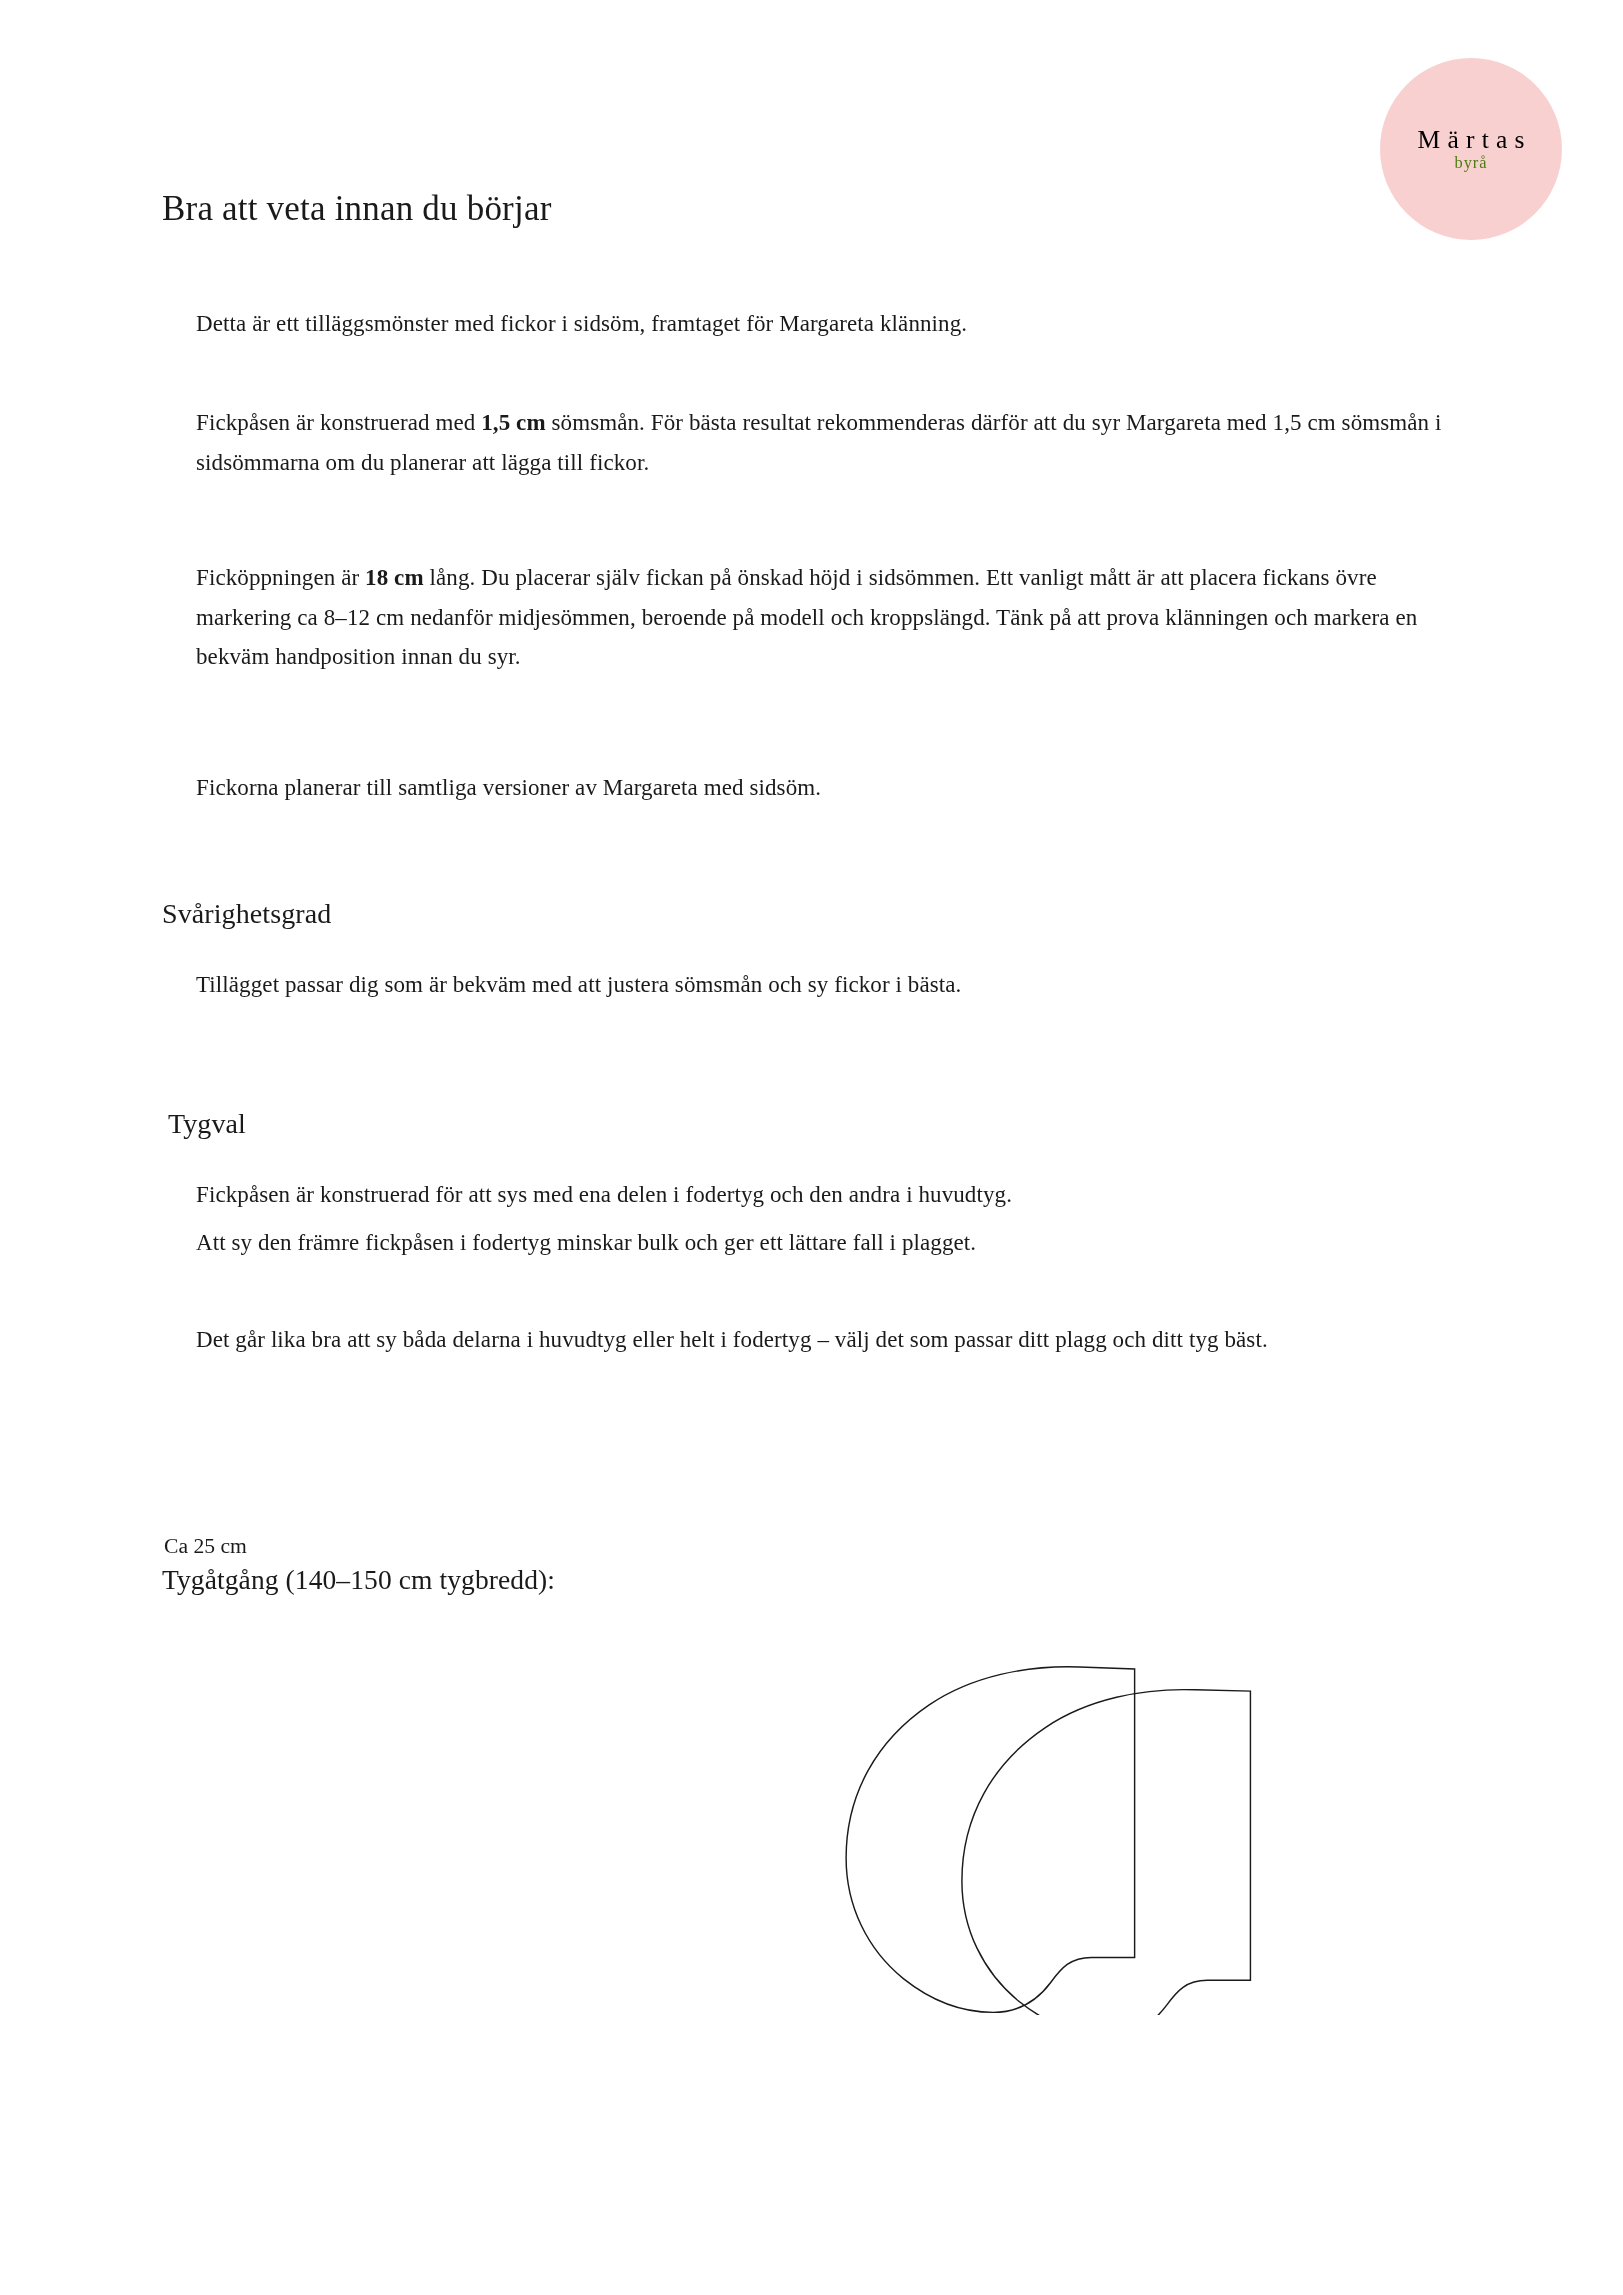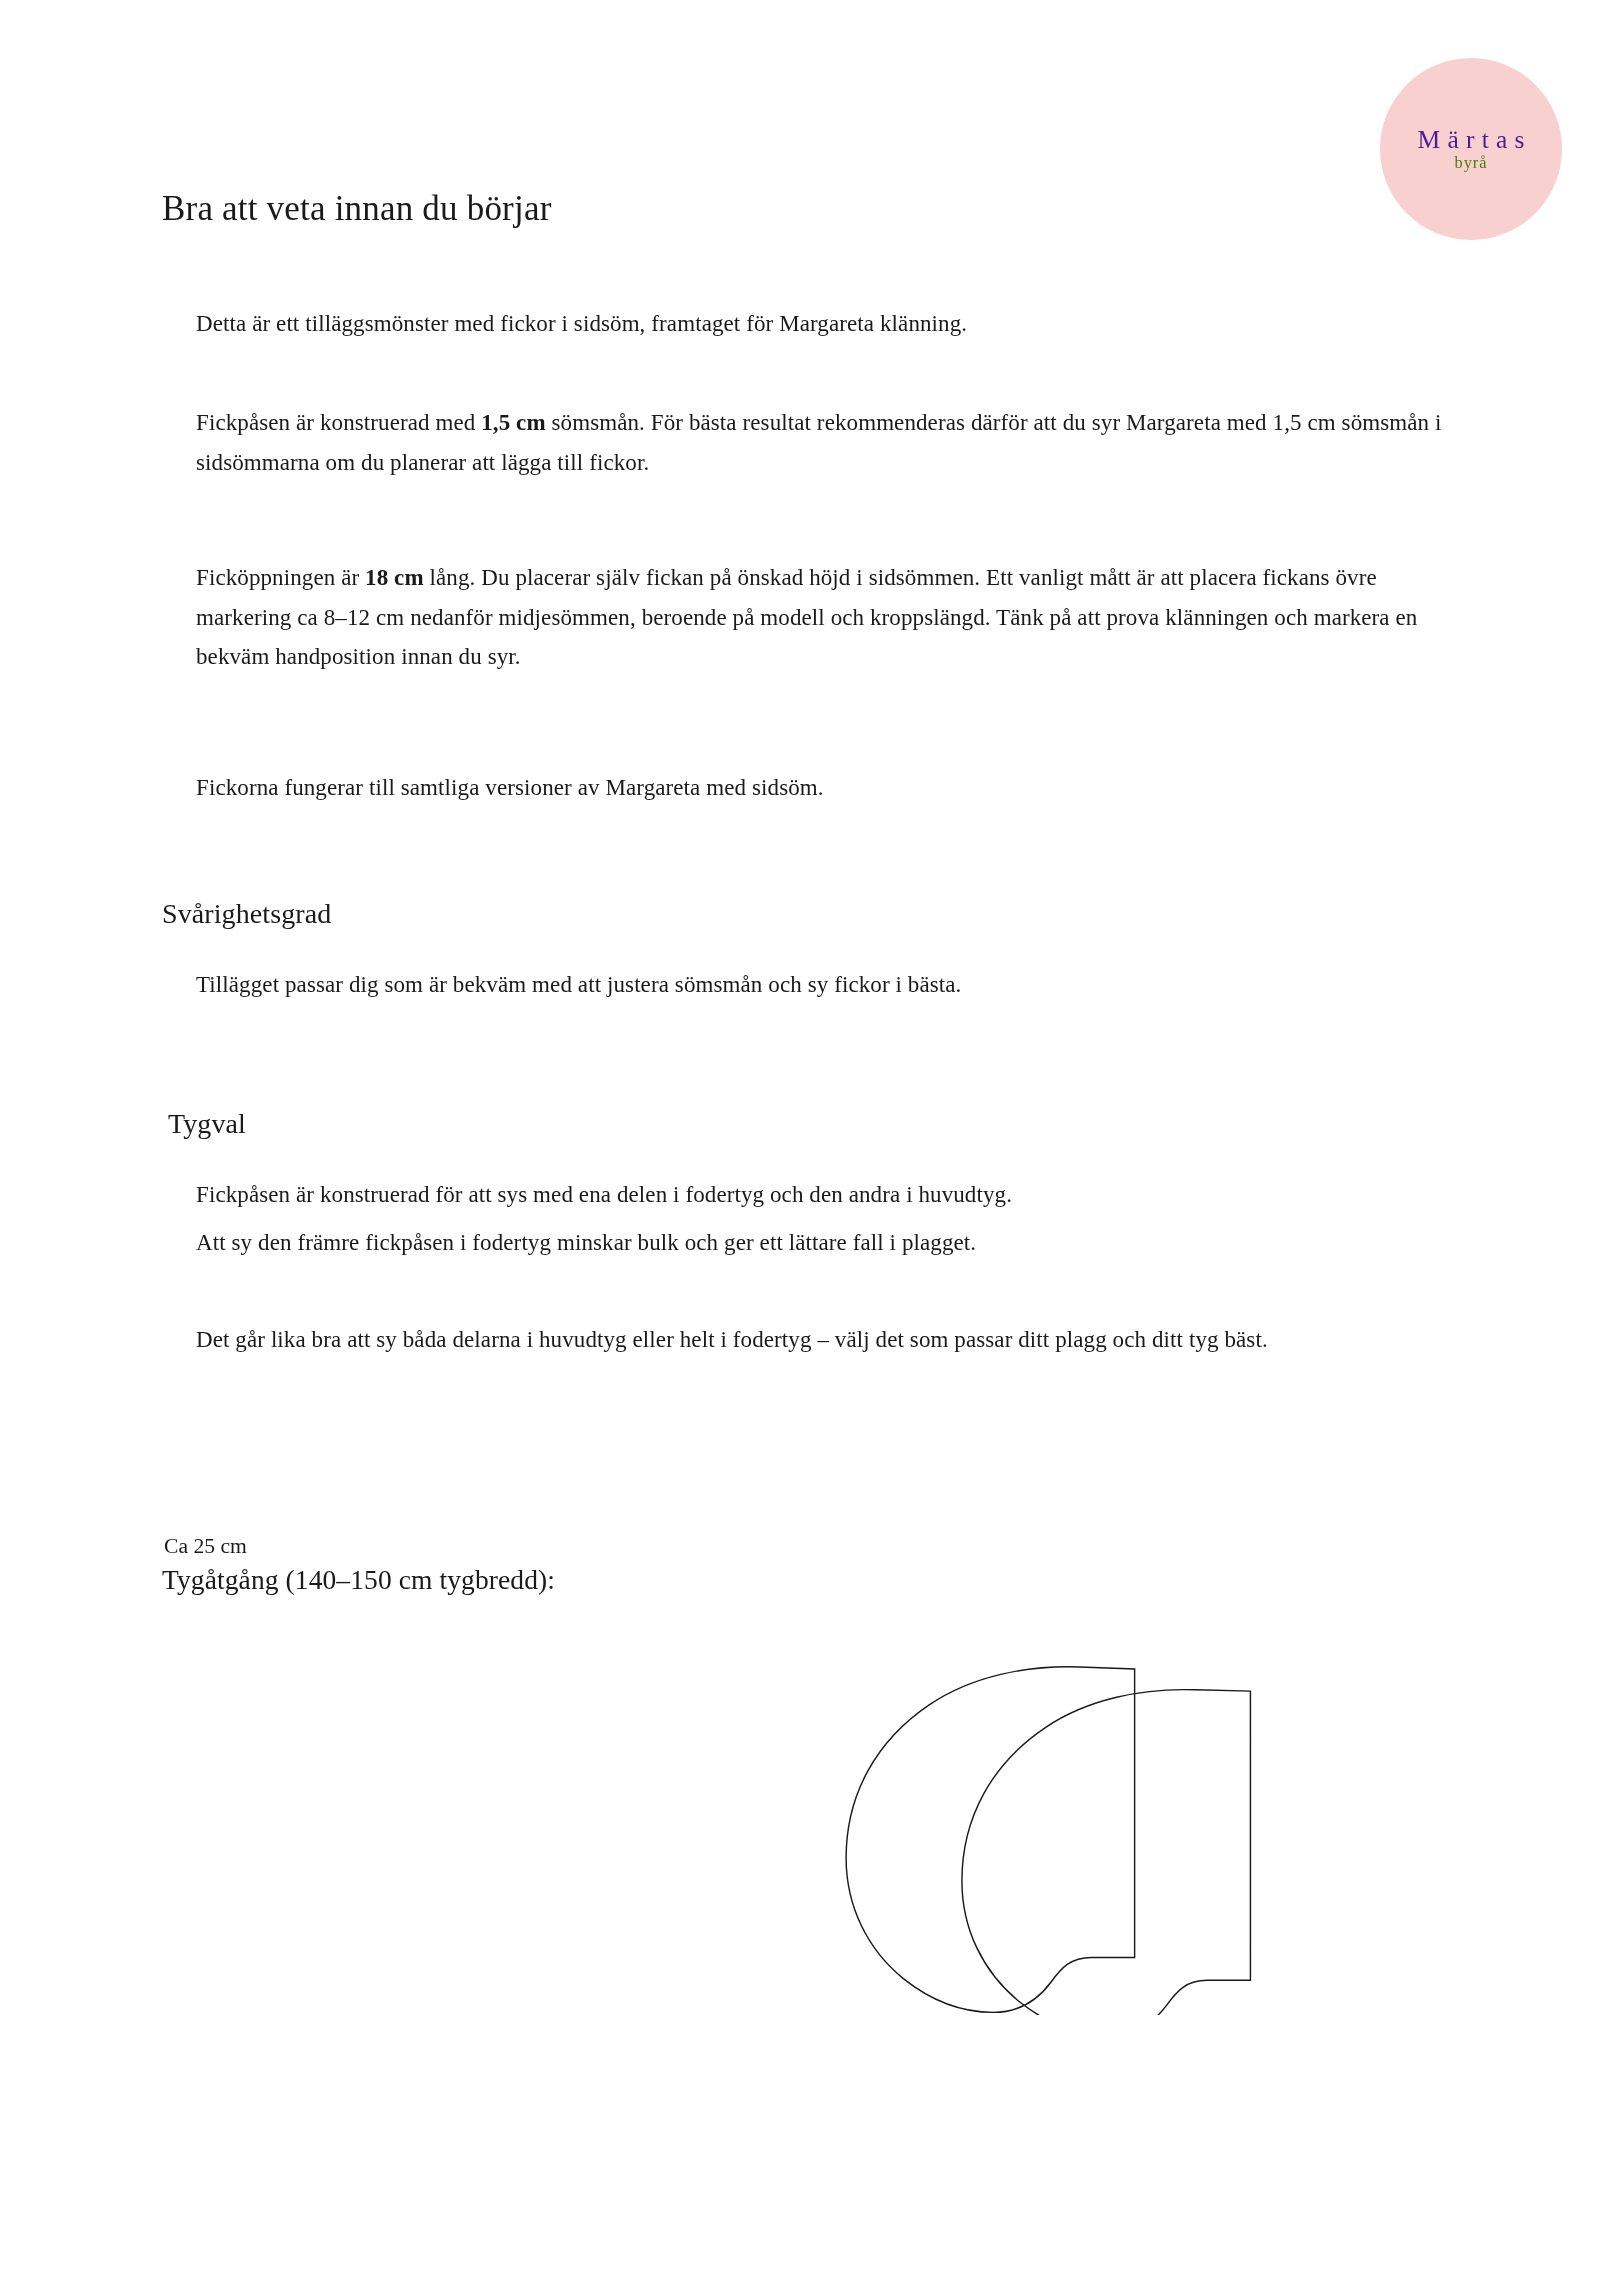--- a/index.html
+++ b/index.html
@@ -29,21 +29,21 @@
     display: flex;
     flex-direction: column;
     align-items: center;
     justify-content: center;
   }
   .logo-word {
     font-family: "Liberation Serif", "DejaVu Serif", serif;
     font-size: 25.5px;
     letter-spacing: 7.2px;
     text-indent: 7.2px;
-    color: #4c1d95;
+    color: #000000;
     line-height: 1;
     margin-bottom: 3px;
   }
   .logo-sub {
     font-family: "Liberation Serif", "DejaVu Serif", serif;
     font-size: 16.4px;
     letter-spacing: 1px;
     color: #4d7c0f;
     line-height: 1;
   }
@@ -151,21 +151,21 @@
   <div class="content">
 
     <h1 class="doc-title">Bra att veta innan du börjar</h1>
 
     <p class="para p-intro">Detta är ett tilläggsmönster med fickor i sidsöm, framtaget för Margareta klänning.</p>
 
     <p class="para p-seam"><span>Fickpåsen är konstruerad med </span><strong>1,5 cm</strong><span> sömsmån. För bästa resultat rekommenderas därför att du syr Margareta med 1,5 cm sömsmån i sidsömmarna om du planerar att lägga till fickor.</span></p>
 
     <p class="para p-open"><span>Ficköppningen är </span><strong>18 cm</strong><span> lång. Du placerar själv fickan på önskad höjd i sidsömmen. Ett vanligt mått är att placera fickans övre markering ca 8–12 cm nedanför midjesömmen, beroende på modell och kroppslängd. Tänk på att prova klänningen och markera en bekväm handposition innan du syr.</span></p>
 
-    <p class="para p-vers">Fickorna fungerar till samtliga versioner av Margareta med sidsöm.</p>
+    <p class="para p-vers">Fickorna planerar till samtliga versioner av Margareta med sidsöm.</p>
 
     <h2 class="sec-head h-svar">Svårighetsgrad</h2>
     <p class="para p-svar">Tillägget passar dig som är bekväm med att justera sömsmån och sy fickor i bästa.</p>
 
     <h2 class="sec-head h-tygval">Tygval</h2>
     <p class="para p-tyg1">Fickpåsen är konstruerad för att sys med ena delen i fodertyg och den andra i huvudtyg.</p>
     <p class="para p-tyg2">Att sy den främre fickpåsen i fodertyg minskar bulk och ger ett lättare fall i plagget.</p>
     <p class="para p-tyg3">Det går lika bra att sy båda delarna i huvudtyg eller helt i fodertyg – välj det som passar ditt plagg och ditt tyg bäst.</p>
 
     <h2 class="fabric-title">Tygåtgång (140–150 cm tygbredd):</h2>

